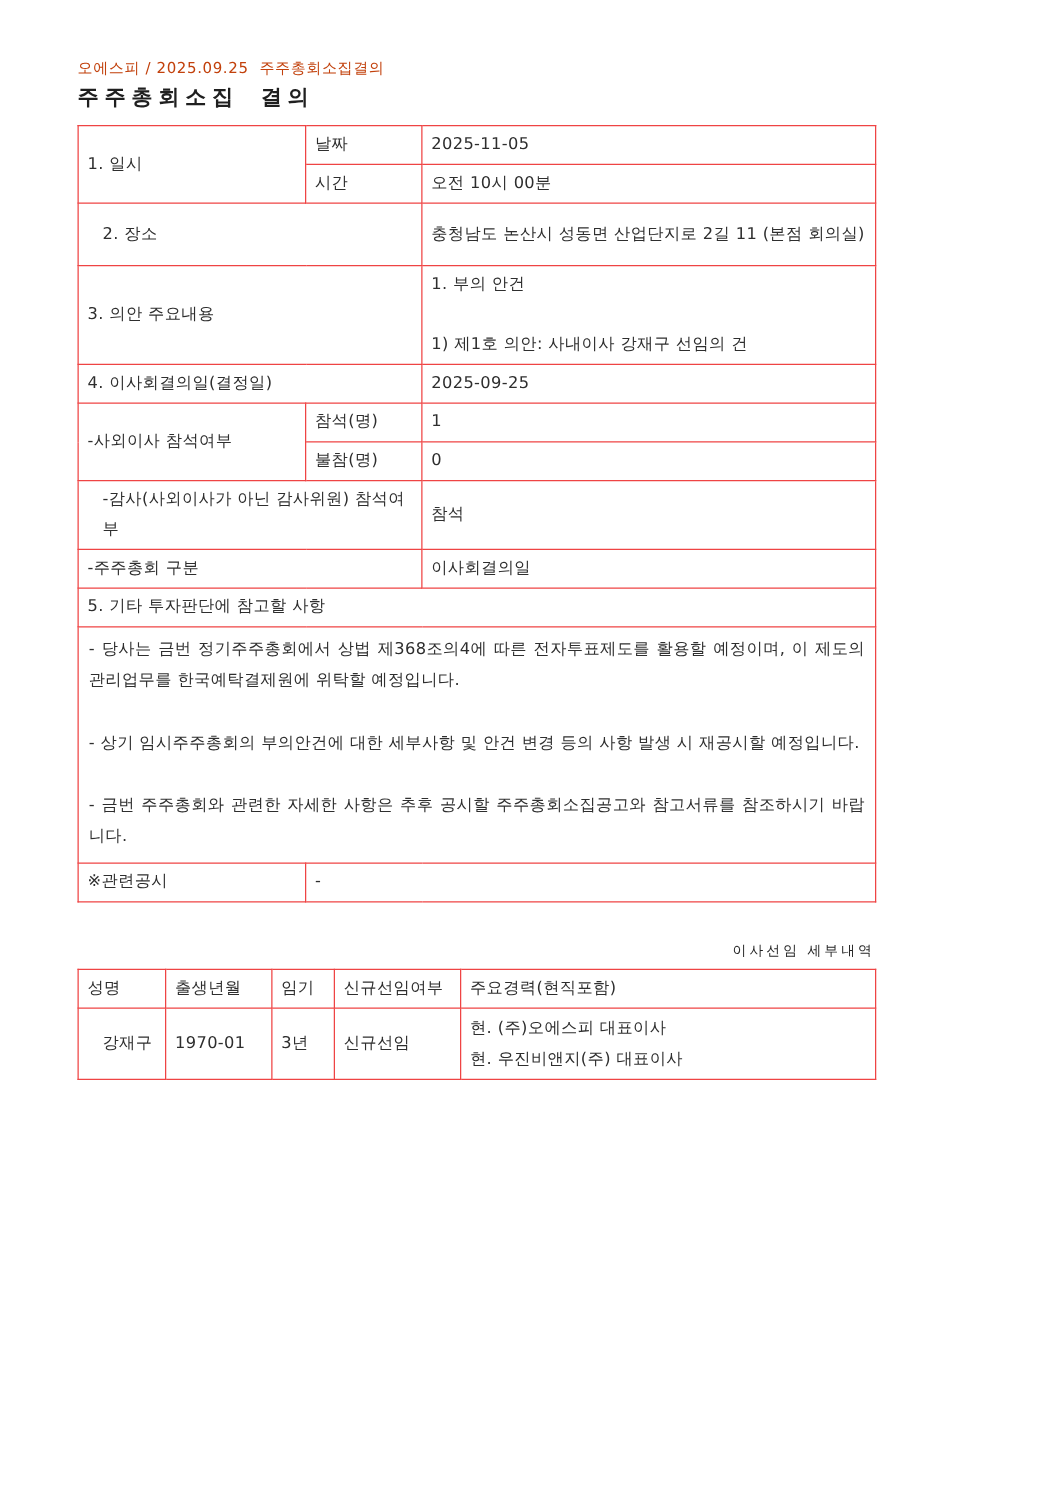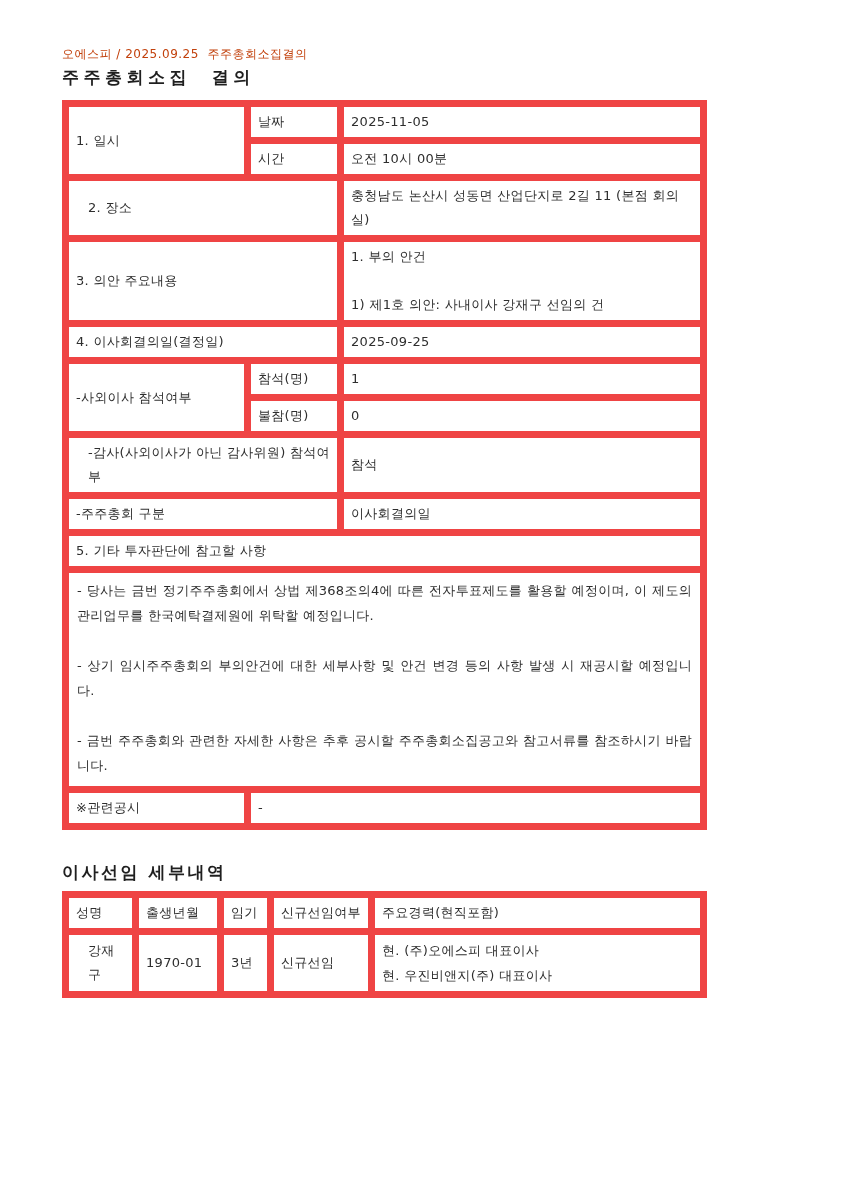--- a/index.html
+++ b/index.html
@@ -29,28 +29,29 @@
     white-space: pre;
     margin-bottom: 3px;
   }
   .doc-title {
     font-size: 17px;
     font-weight: bold;
     letter-spacing: 4.5px;
     color: #1f1f1f;
     white-space: pre;
     margin-bottom: 11px;
+    font-family: Liberation Serif, serif;
   }
   table {
     border-collapse: collapse;
     width: 638px;
     table-layout: fixed;
   }
   td, th {
-    border: 7px solid #ef4444;
+    border: 1px solid #ef4444;
     font-size: 13px;
     font-weight: normal;
     text-align: left;
     vertical-align: middle;
     padding: 3px 7px;
     letter-spacing: 0.3px;
     line-height: 24px;
     overflow: hidden;
   }
   .h25 { height: 25px; }
@@ -65,25 +66,26 @@
     padding: 5px 8px 8px 8px;
     text-align: justify;
   }
   .notes-cell p {
     line-height: 25px;
     margin-bottom: 25px;
   }
   .notes-cell p:last-child { margin-bottom: 0; }
   .section2 { margin-top: 31px; }
   .table2-title {
-    font-size: 17px;
-    font-weight: bold;
+    font-size: 11px;
+    font-weight: normal;
     letter-spacing: 2.5px;
     color: #1f1f1f;
     margin-bottom: 7px;
+    text-align: right;
   }
   .career-cell div { line-height: 25px; }
 </style>
 </head>
 <body>
 
 <div class="page">
   <div class="content">
 
     <div class="doc-header-line">오에스피 / 2025.09.25  주주총회소집결의</div>

